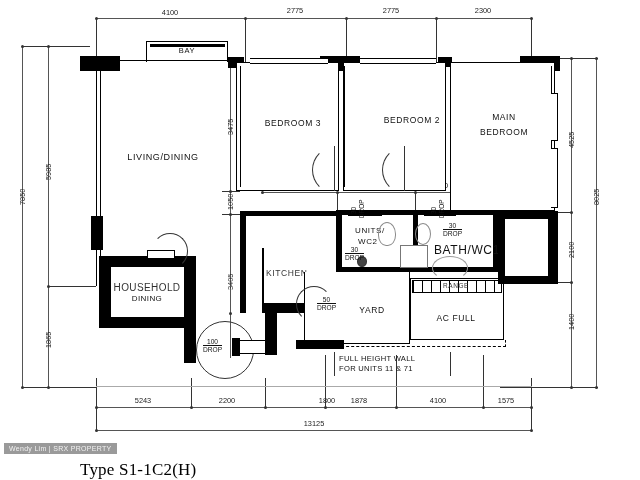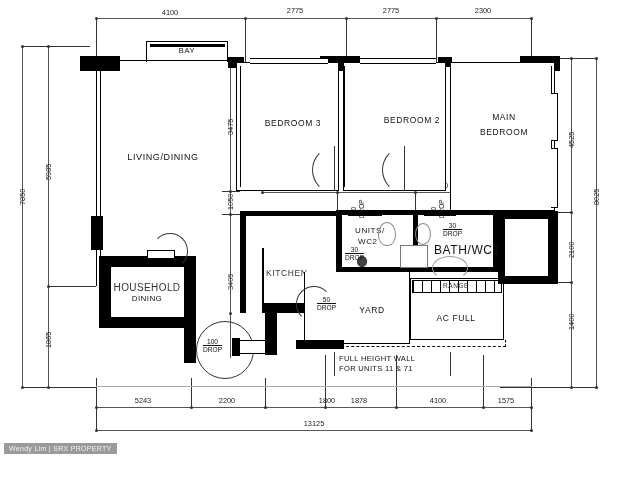--- a/index.html
+++ b/index.html
@@ -286,13 +286,14 @@
   <div class="wall" style="left:265px;top:303px;width:12px;height:52px;"></div>
 
   <div class="thin" style="left:334px;top:352px;width:1px;height:24px;background:#333;"></div>
   <div class="thin" style="left:450px;top:352px;width:1px;height:24px;background:#333;"></div>
   <div class="lbl" style="left:339px;top:354px;font-size:7.6px;letter-spacing:.3px;">FULL HEIGHT WALL</div>
   <div class="lbl" style="left:339px;top:364px;font-size:7.6px;letter-spacing:.3px;">FOR UNITS 11 &amp; 71</div>
 
   <div class="thin" style="left:96px;top:386px;width:436px;height:.8px;background:#aaa;"></div>
 
   <div id="watermark">Wendy Lim | SRX PROPERTY</div>
+  <div id="plantitle">Type S1-1C2(H)</div>
 </div>
 
 </body></html>

